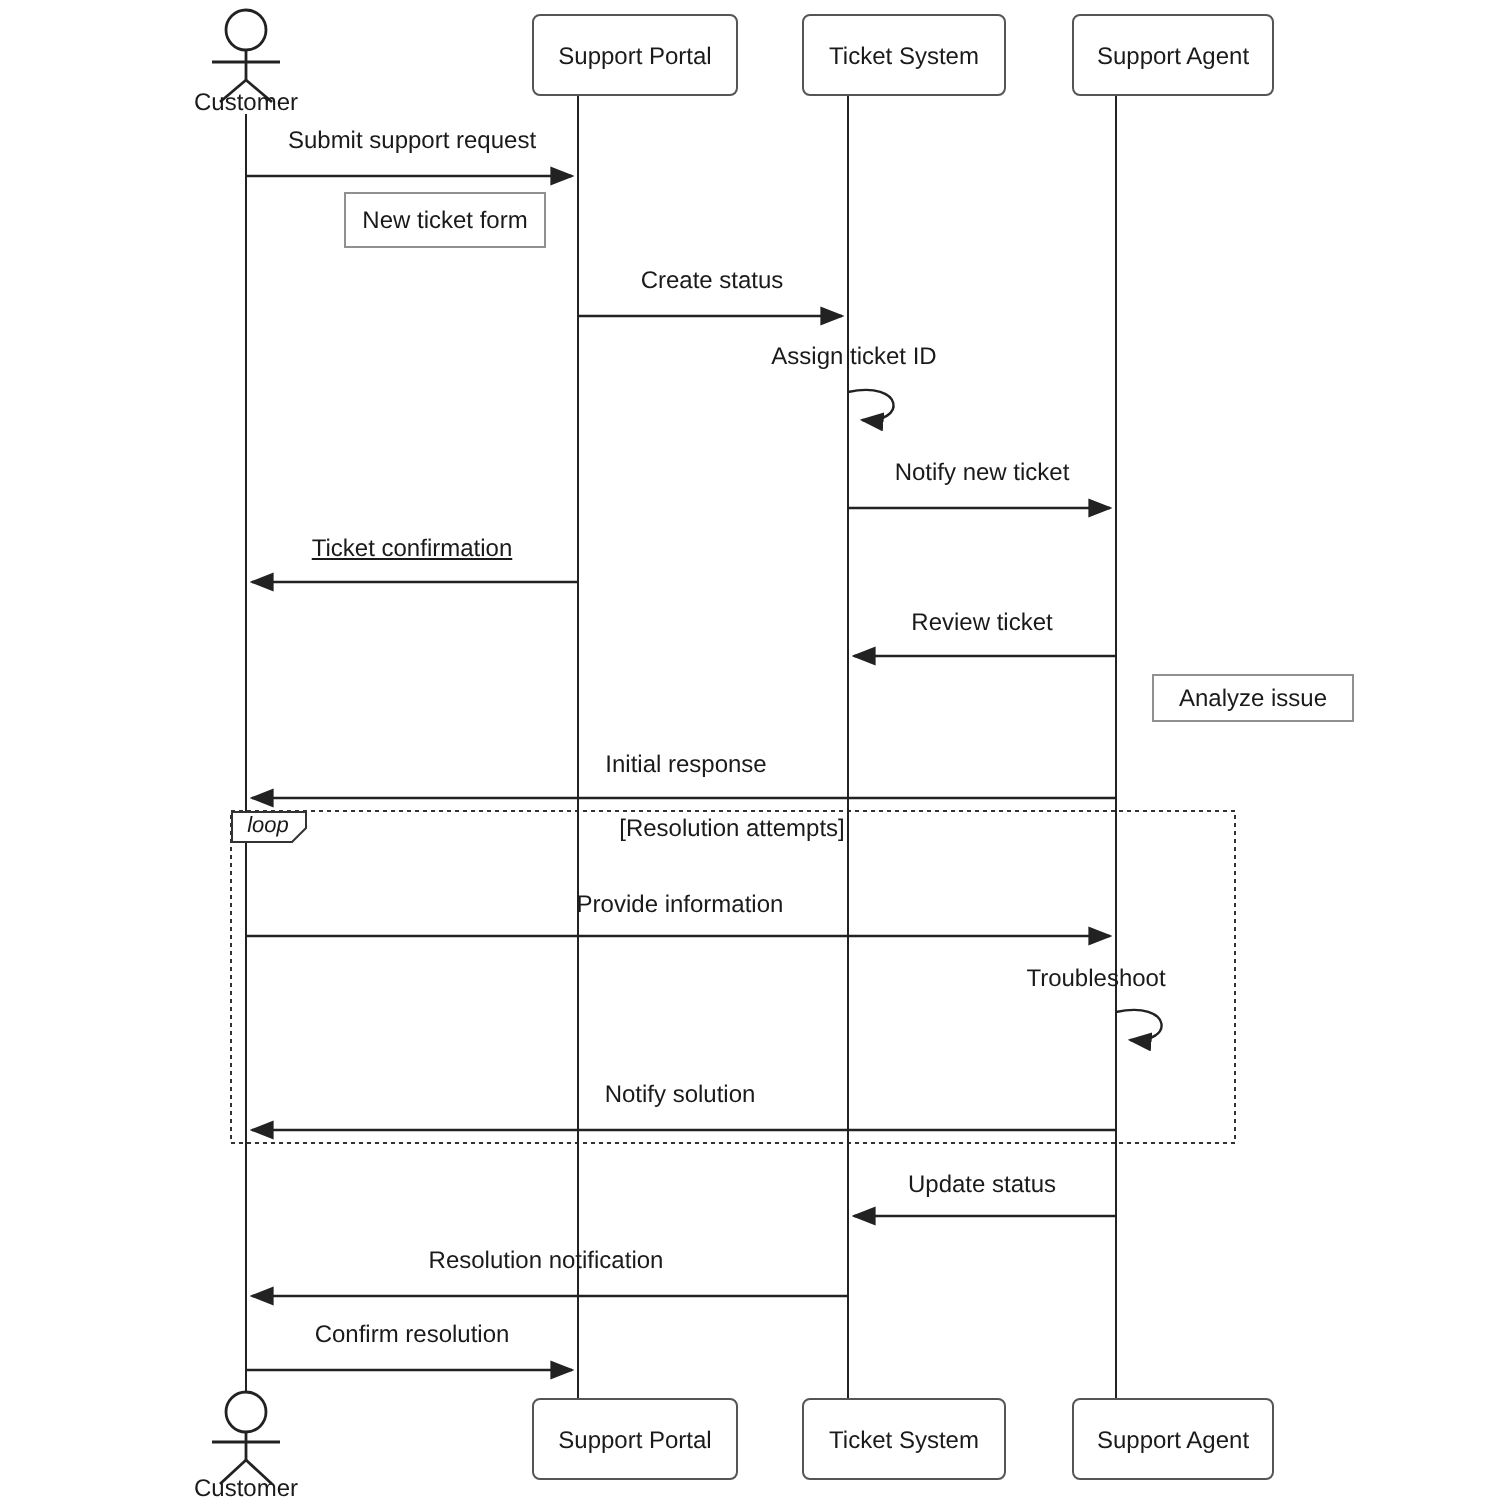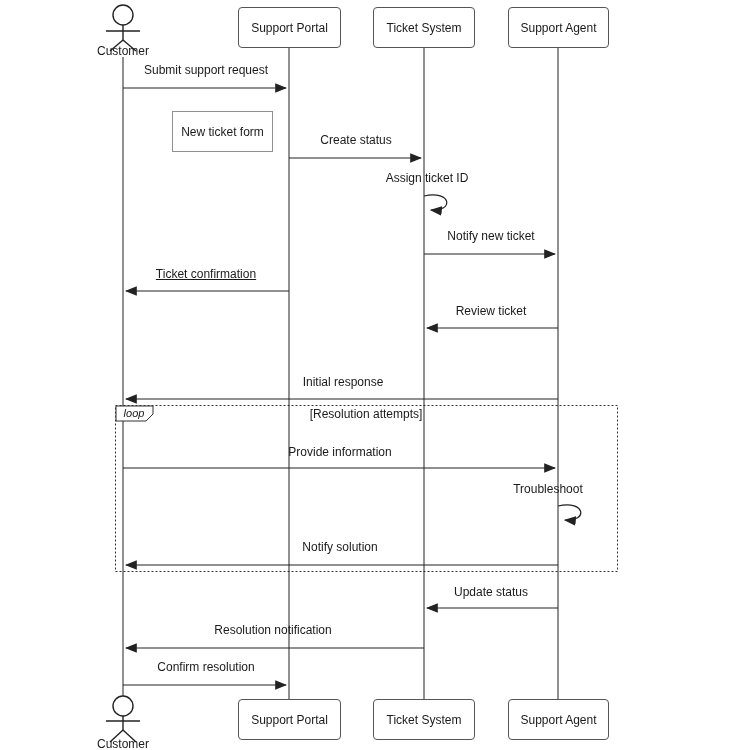--- a/index.html
+++ b/index.html
@@ -25,20 +25,21 @@
     position: absolute;
     box-sizing: border-box;
     border: 1px solid #555555;
     border-radius: 4px;
     background: #ffffff;
     display: flex;
     align-items: center;
     justify-content: center;
     font-size: 12px;
     white-space: nowrap;
+    margin-left: 28px;
   }
   .note {
     position: absolute;
     box-sizing: border-box;
     border: 1px solid #909090;
     background: #ffffff;
     display: flex;
     align-items: center;
     justify-content: center;
     font-size: 12px;
@@ -137,22 +138,25 @@
   <div class="pbox" style="left:373px; top:699px; width:102px; height:41px;">
     <span>Ticket System</span>
   </div>
   <div class="pbox" style="left:508px; top:699px; width:101px; height:41px;">
     <span>Support Agent</span>
   </div>
 
   <div class="actor-label" style="left:123px; top:44px;">Customer</div>
   <div class="actor-label" style="left:123px; top:737px;">Customer</div>
 
-  <div class="note" style="left:172px; top:111px; width:101px; height:41px;">
+  <div class="note" style="left:172px; top:96px; width:101px; height:28px;">
     <span>New ticket form</span>
+  </div>
+  <div class="note" style="left:576px; top:337px; width:101px; height:24px;">
+    <span>Analyze issue</span>
   </div>
 
   <div class="loop-op" style="left:134px; top:406px;font-style:italic;">loop</div>
   <div class="msg" style="left:366px; top:407px;">[Resolution attempts]</div>
 
   <div class="msg" style="left:206px; top:63px;">Submit support request</div>
   <div class="msg" style="left:356px; top:133px;">Create status</div>
   <div class="msg" style="left:427px; top:171px;">Assign ticket ID</div>
   <div class="msg" style="left:491px; top:229px;">Notify new ticket</div>
   <div class="msg" style="left:206px; top:267px;text-decoration:underline;">Ticket confirmation</div>

